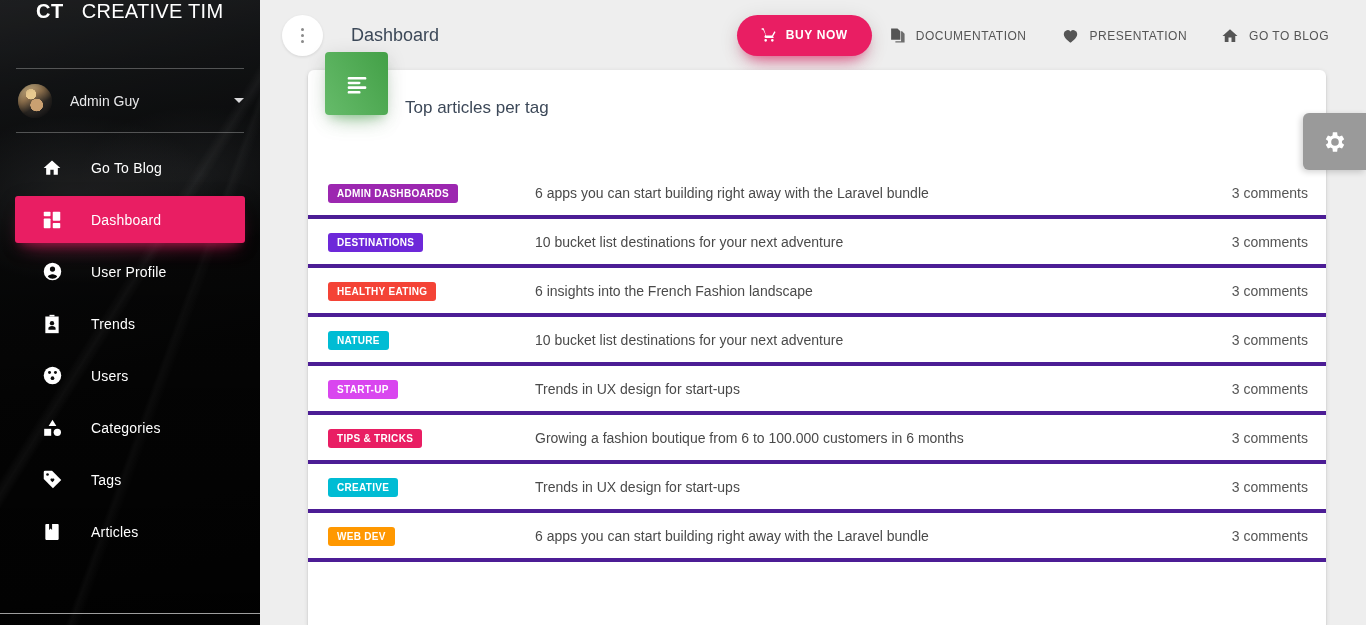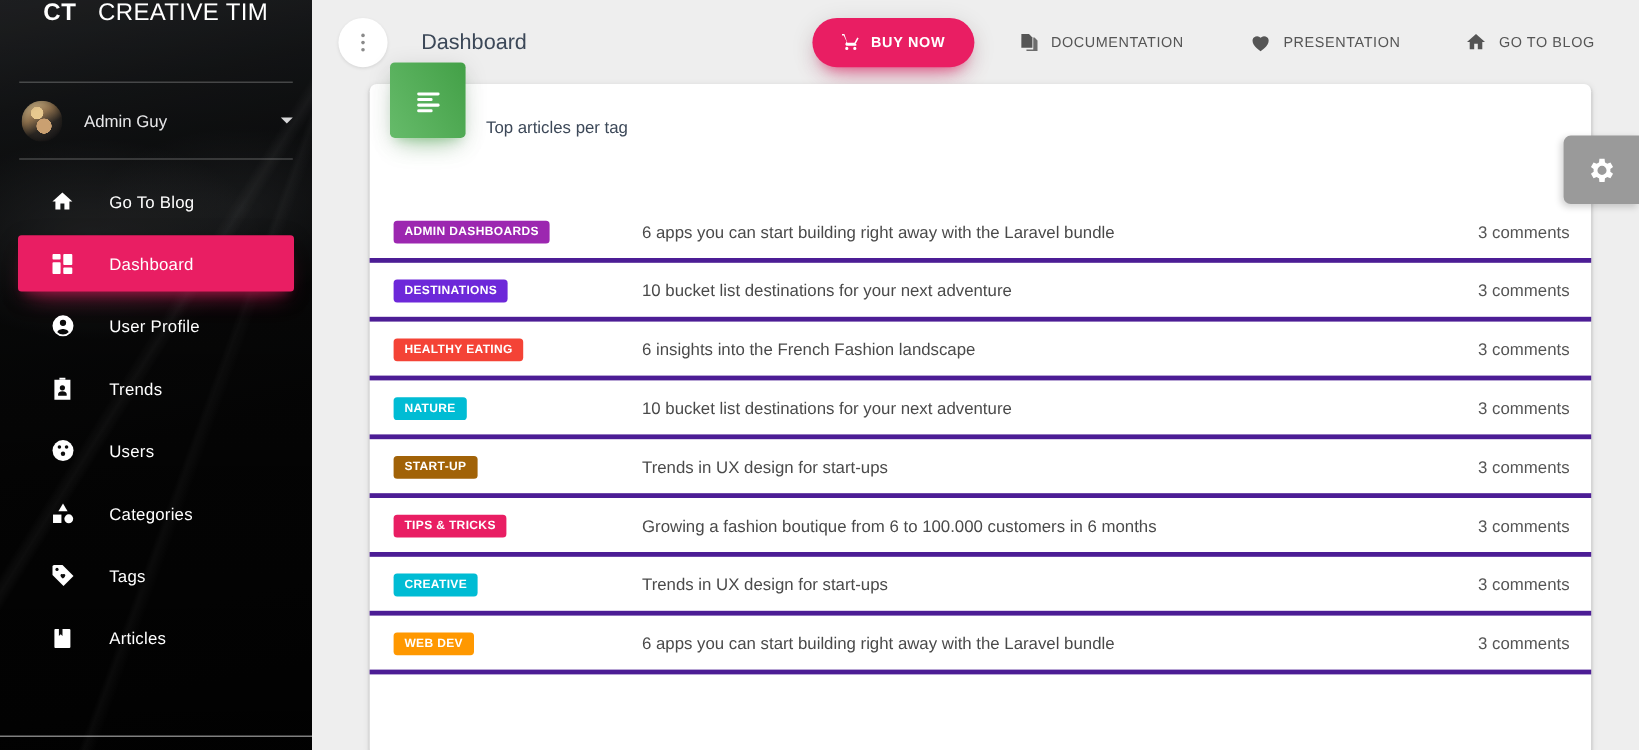--- a/index.html
+++ b/index.html
@@ -110,21 +110,21 @@
   .menu-btn {
     width: 41px; height: 41px; border-radius: 50%; background: #ffffff;
     display: flex; flex-direction: column; align-items: center; justify-content: center;
     gap: 3px; cursor: pointer; flex: none;
     box-shadow: 0 1px 3px rgba(0,0,0,.10);
   }
   .menu-btn i { width: 3px; height: 3px; border-radius: 50%; background: #8a8a8a; display: block; }
   .page-title {
     margin-left: 28px; font-size: 18px; color: #3c4858; font-weight: 400;
   }
-  .topnav { margin-left: auto; display: flex; align-items: center; gap: 20px; }
+  .topnav { margin-left: auto; display: flex; align-items: flex-end; }
   .buy-btn {
     display: flex; align-items: center; gap: 9px;
     height: 41px; padding: 0 24px; border-radius: 21px;
     background: #e91e63; color: #fff; border: 0; cursor: pointer;
     font-size: 12px; font-weight: 700; letter-spacing: .6px;
     font-family: "Liberation Sans", sans-serif;
     box-shadow: 0 12px 20px -10px rgba(233,30,99,.62),
                 0 4px 20px 0 rgba(0,0,0,.12),
                 0 7px 8px -5px rgba(233,30,99,.35);
   }
@@ -149,21 +149,21 @@
     position: absolute; left: 17px; top: -18px;
     width: 63px; height: 63px; border-radius: 4px;
     background: linear-gradient(60deg, #66bb6a, #43a047);
     display: flex; align-items: center; justify-content: center;
     box-shadow: 0 12px 20px -10px rgba(76,175,80,.5),
                 0 4px 20px 0 rgba(0,0,0,.12),
                 0 7px 8px -5px rgba(76,175,80,.3);
   }
   .card-title {
     position: absolute; left: 97px; top: 28px;
-    font-size: 14px; color: #3c4858; font-weight: 400;
+    font-size: 17px; color: #3c4858; font-weight: 400;
   }
   .table { position: absolute; left: 0; right: 0; top: 100px; }
   .trow {
     display: flex; align-items: center;
     height: 49px; padding: 0 18px 0 20px;
     border-bottom: 4px solid #4c1d95;
   }
   .trow:first-child { border-top: none; }
   .tag {
     display: inline-flex; align-items: center; justify-content: center;
@@ -395,21 +395,21 @@
         <div class="trow">
           <div class="c-tag">
             <span class="tag" style="background: rgb(0, 188, 212);">NATURE</span>
           </div>
           <div class="c-title">10 bucket list destinations for your next adventure</div>
           <div class="c-comments">3 comments</div>
         </div>
 
         <div class="trow">
           <div class="c-tag">
-            <span class="tag" style="background: #a16207;">START-UP</span>
+            <span class="tag" style="background: #d946ef;">START-UP</span>
           </div>
           <div class="c-title">Trends in UX design for start-ups</div>
           <div class="c-comments">3 comments</div>
         </div>
 
         <div class="trow">
           <div class="c-tag">
             <span class="tag" style="background: rgb(233, 30, 99);">TIPS &amp; TRICKS</span>
           </div>
           <div class="c-title">Growing a fashion boutique from 6 to 100.000 customers in 6 months</div>

